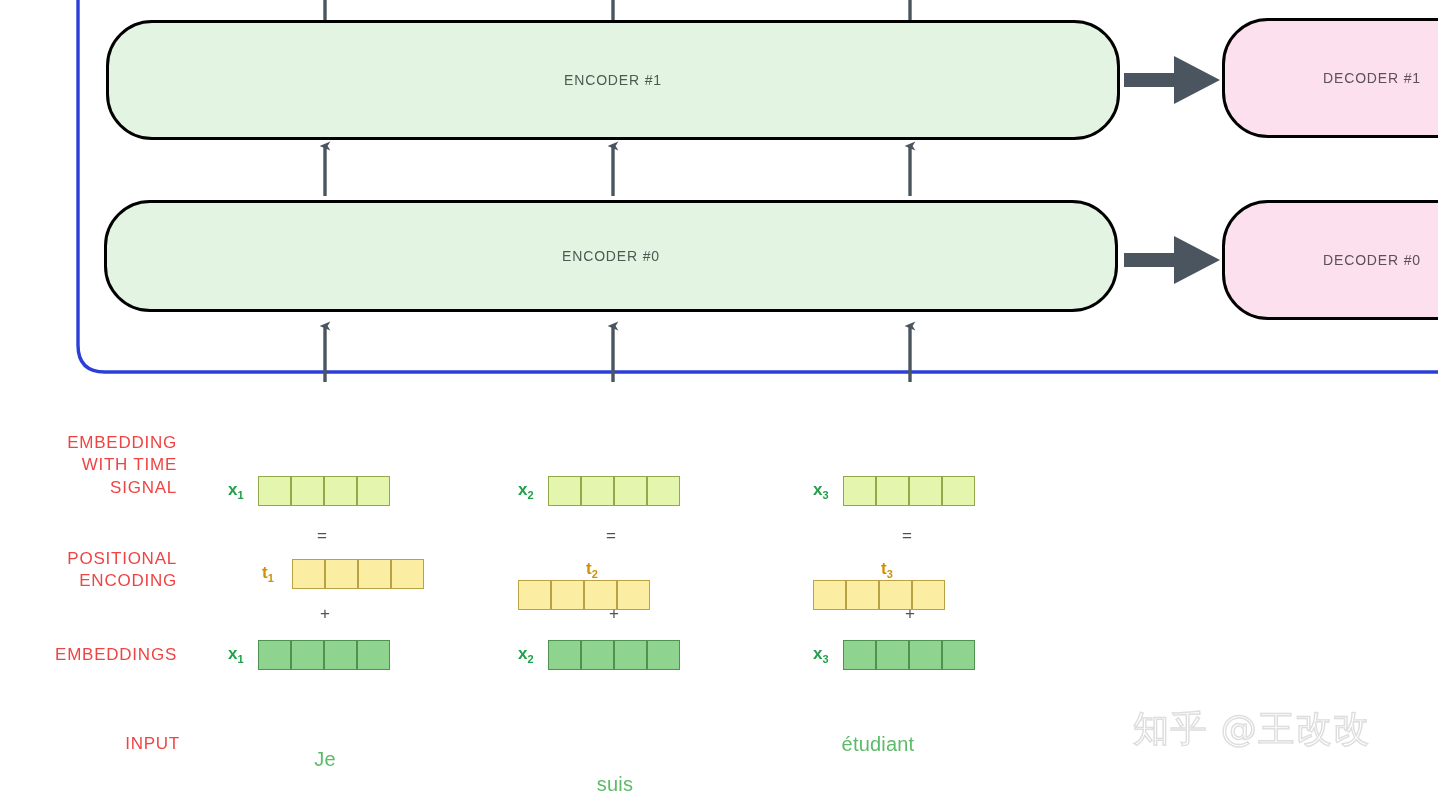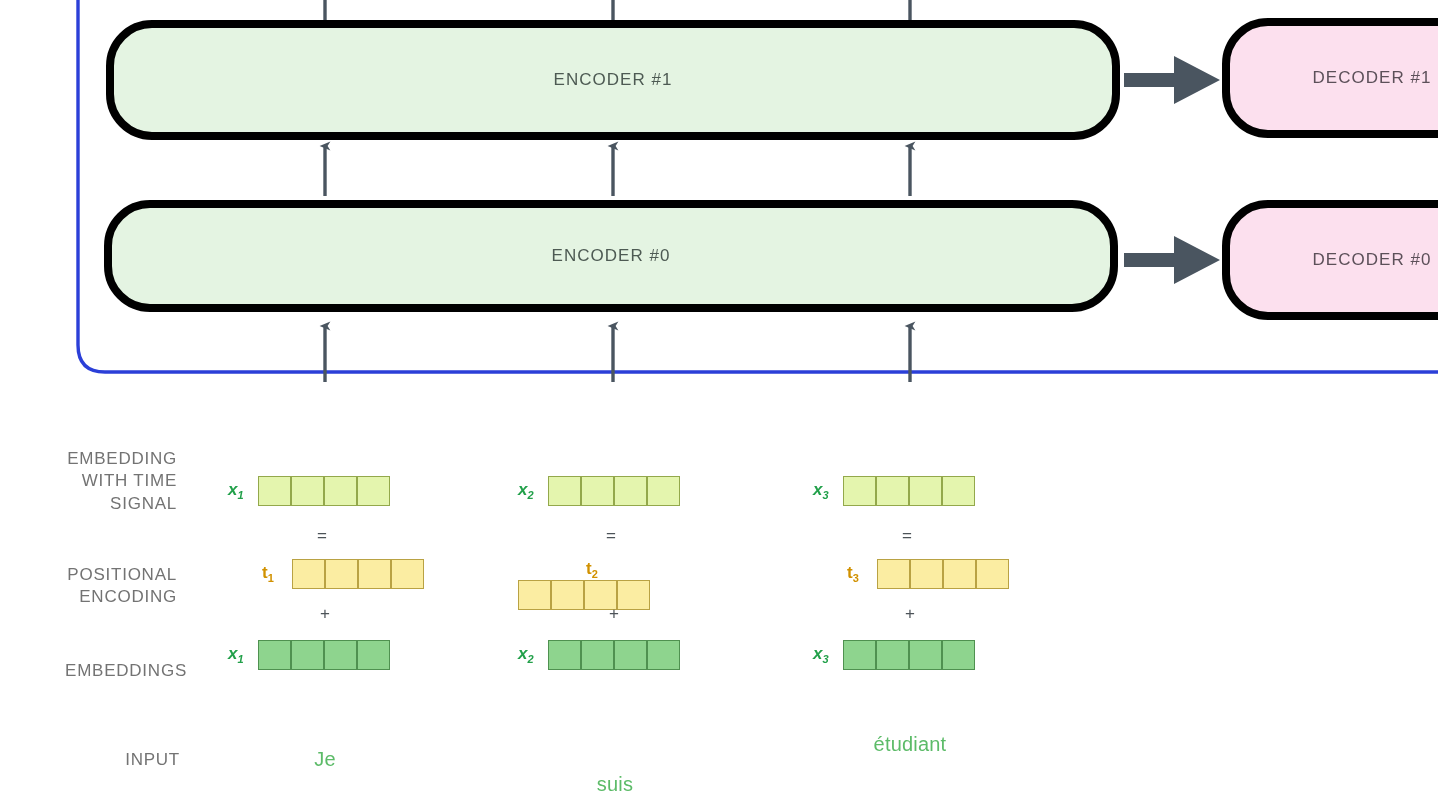--- a/index.html
+++ b/index.html
@@ -22,75 +22,74 @@
     left: 0;
     top: 0;
     width: 1438px;
     height: 793px;
   }
 
   
   .block {
     position: absolute;
     box-sizing: border-box;
-    border: 8px solid #000000;
+    border: 3px solid #000000;
     border-radius: 46px;
     display: flex;
     align-items: center;
     justify-content: center;
     letter-spacing: 0.06em;
-    font-size: 17px;
+    font-size: 14px;
   }
   .encoder-block {
     background: #e4f4e2;
     color: #4d5a53;
   }
   .decoder-block {
     background: #fce0ee;
     color: #5c5059;
   }
   #encoder1 { left: 106px; top: 20px;  width: 1014px; height: 120px; }
   #encoder0 { left: 104px; top: 200px; width: 1014px; height: 112px; }
   #decoder1 { left: 1222px; top: 18px;  width: 300px; height: 120px; }
   #decoder0 { left: 1222px; top: 200px; width: 300px; height: 120px; }
 
   
   .row-label {
     position: absolute;
     text-align: right;
-    color: #737373;
+    color: #ef4444;
     font-size: 17px;
     letter-spacing: 0.045em;
     line-height: 1.32;
     white-space: pre-line;
-    margin-top: 16px;
   }
   #label-ets  { left: 0px; top: 432px; width: 177px; }
   #label-pos  { left: 0px; top: 548px; width: 177px; }
-  #label-emb  { left: 0px; top: 644px; width: 177px; padding-left: 10px; }
+  #label-emb  { left: 0px; top: 644px; width: 177px; }
   #label-input{ left: 0px; top: 733px; width: 180px; }
 
   
   .vec-row {
     position: absolute;
     display: flex;
     align-items: center;
   }
   .vec-tag {
     font-size: 17px;
     font-weight: bold;
     width: 30px;
     text-align: left;
     letter-spacing: 0;
   }
   .vec-tag sub {
     font-size: 11px;
     font-weight: bold;
   }
-  .vec-tag.green { color: #22a04a; font-style: italic; }
+  .vec-tag.green { color: #22a04a; }
   .vec-tag.gold  { color: #d19100; margin-left: 34px; }
   .vec-boxes {
     display: flex;
   }
   .cell {
     box-sizing: border-box;
     width: 33px;
     height: 30px;
     border: 1.5px solid #8a9b3c;
   }
@@ -265,21 +264,21 @@
     </span>
     <span class="vec-boxes">
       <span class="cell c-lightgreen"></span>
       <span class="cell c-lightgreen"></span>
       <span class="cell c-lightgreen"></span>
       <span class="cell c-lightgreen"></span>
     </span>
   </div>
   <div class="op" style="left:895px; top:526px;">=</div>
 
-  <div class="vec-row" style="left:813px; top:559px;">
+  <div class="vec-row" style="left:813px; top:559px;flex-direction:column;">
     <span class="vec-tag gold">
       <span>t</span><sub>3</sub>
     </span>
     <span class="vec-boxes">
       <span class="cell c-yellow"></span>
       <span class="cell c-yellow"></span>
       <span class="cell c-yellow"></span>
       <span class="cell c-yellow"></span>
     </span>
   </div>
@@ -292,16 +291,17 @@
     <span class="vec-boxes">
       <span class="cell c-green"></span>
       <span class="cell c-green"></span>
       <span class="cell c-green"></span>
       <span class="cell c-green"></span>
     </span>
   </div>
 
   <div class="input-word" style="left:255px; top:733px; width:140px;margin-top:15px;">Je</div>
   <div class="input-word" style="left:545px; top:733px; width:140px;margin-top:40px;">suis</div>
-  <div class="input-word" style="left:840px; top:733px; width:140px;">étudiant</div>
-
+  <div class="input-word" style="left:808px; top:733px; width:140px;">étudiant</div>
+
+  <div id="watermark">知乎 @王改改</div>
 
 </div>
 
 </body></html>

